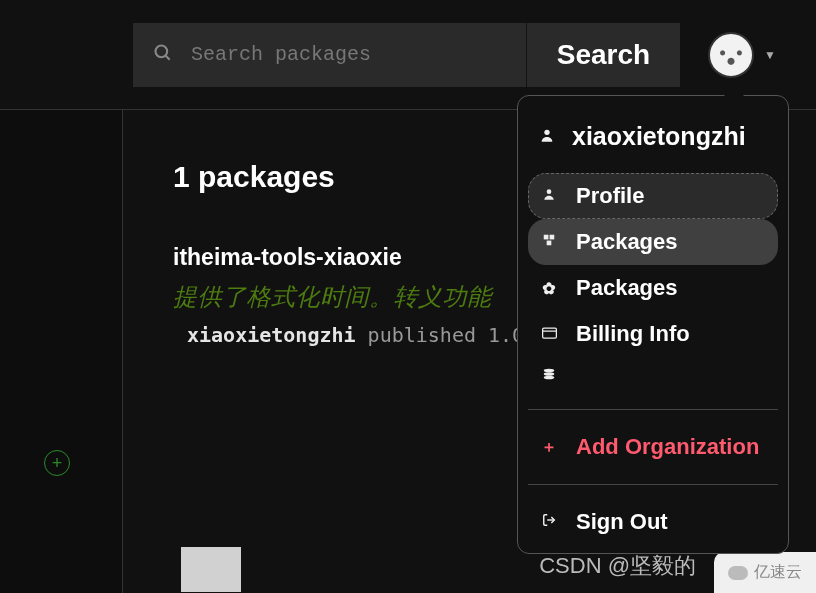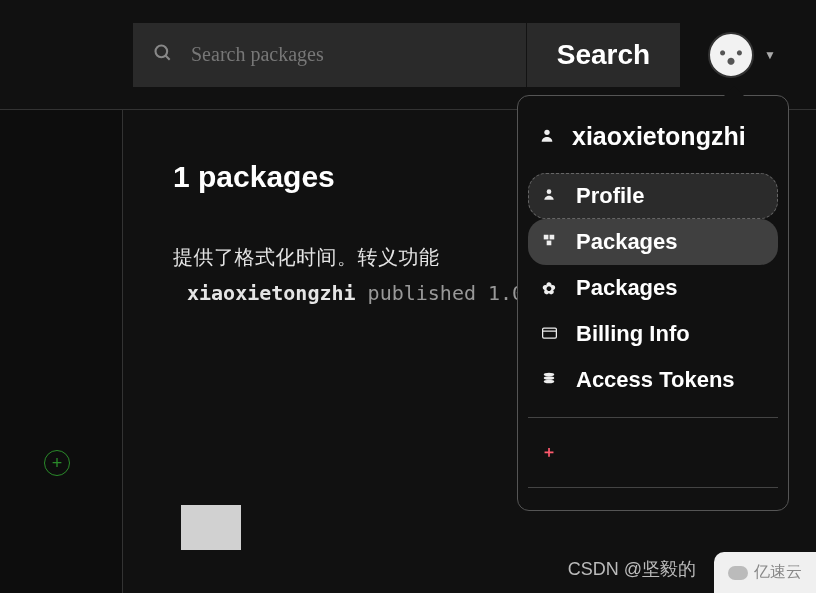--- a/index.html
+++ b/index.html
@@ -33,21 +33,21 @@
       padding: 0 20px;
       gap: 18px;
     }
     .search-icon { color: #888; }
     .search-input {
       background: transparent;
       border: none;
       outline: none;
       color: #999;
       font-size: 20px;
-      font-family: Liberation Serif, serif;
+      font-family: Liberation Mono, monospace;
       flex: 1;
     }
     .search-input::placeholder { color: #777; }
     .search-button {
       background: #2a2a2a;
       border: none;
       border-left: 1px solid #131313;
       color: #fff;
       font-weight: 700;
       font-size: 28px;
@@ -111,21 +111,21 @@
       flex: 1;
       background: #111;
       border-left: 1px solid #333;
       padding: 50px 50px 0 50px;
       position: relative;
       margin-left: 20px;
     }
     .heading { font-size: 30px; font-weight: 800; }
     .pkg { margin-top: 50px; }
     .pkg-name { font-size: 23px; font-weight: 800; }
-    .pkg-desc { color: #e5e5e5; font-size: 20px; margin-top: 10px; letter-spacing: 0.5px; }
+    .pkg-desc { color: #4d7c0f; font-size: 24px; margin-top: 10px; letter-spacing: 0.5px; font-style: italic; }
     .pkg-meta { color: #999; font-size: 20px; font-family: "Consolas", monospace; margin-top: 10px; padding-left: 14px; }
     .pkg-author { color: #e5e5e5; font-weight: 700; }
     .placeholder-card {
       width: 60px;
       height: 45px;
       background: #d1d1d1;
       margin-top: 200px;
       margin-left: 8px;
     }
 
@@ -172,21 +172,21 @@
     .dd-divider { height: 1px; background: #444; margin: 14px 0; }
     .dd-add { color: #ff5a6e; }
     .dd-icon { width: 18px; text-align: center; color: #eee; font-size: 16px; }
     .dd-add .dd-icon { color: #ff5a6e; }
 
     .watermark {
       position: absolute;
       bottom: 12px;
       right: 120px;
       color: #bbb;
-      font-size: 18px;
+      font-size: 22px;
     }
     .brand-badge {
       position: absolute;
       bottom: 0;
       right: 0;
       background: #f0f0f0;
       color: #888;
       font-size: 16px;
       padding: 10px 14px;
       border-top-left-radius: 10px;
@@ -224,20 +224,21 @@
 
 <div class="content">
   <div class="left-gutter">
     <div class="add-fab">
       <span>+</span>
     </div>
   </div>
   <div class="main">
     <h1 class="heading">1 packages</h1>
     <div class="pkg">
+      <div class="pkg-name">itheima-tools-xiaoxie</div>
       <div class="pkg-desc">提供了格式化时间。转义功能</div>
       <div class="pkg-meta">
         <span class="pkg-author">xiaoxietongzhi</span><span> published 1.0.0 • </span>
       </div>
     </div>
     <div class="placeholder-card"></div>
   </div>
 </div>
 
 <div class="dropdown">
@@ -284,30 +285,40 @@
     <span>Billing Info</span>
   </div>
   <div class="dd-item">
     <span class="dd-icon">
       <svg width="14" height="14" viewBox="0 0 24 24" fill="currentColor">
           <ellipse cx="12" cy="6" rx="9" ry="3"></ellipse>
           <ellipse cx="12" cy="12" rx="9" ry="3"></ellipse>
           <ellipse cx="12" cy="18" rx="9" ry="3"></ellipse>
         </svg>
     </span>
-    <span>Access Tokens</span>
   </div>
 
   <div class="dd-divider"></div>
 
   <div class="dd-item dd-add">
     <span class="dd-icon">＋</span>
+    <span>Add Organization</span>
   </div>
 
   <div class="dd-divider"></div>
 
+  <div class="dd-item">
+    <span class="dd-icon">
+      <svg width="14" height="14" viewBox="0 0 24 24" fill="none" stroke="currentColor" stroke-width="2.5">
+          <path d="M9 21H5a2 2 0 0 1-2-2V5a2 2 0 0 1 2-2h4"></path>
+          <polyline points="16 17 21 12 16 7"></polyline>
+          <line x1="21" y1="12" x2="9" y2="12"></line>
+        </svg>
+    </span>
+    <span>Sign Out</span>
+  </div>
 </div>
 
 <div class="watermark">CSDN @坚毅的</div>
 <div class="brand-badge">
   <span class="cloud-icon"></span>
   <span>亿速云</span>
 </div>
 
 </body></html>

